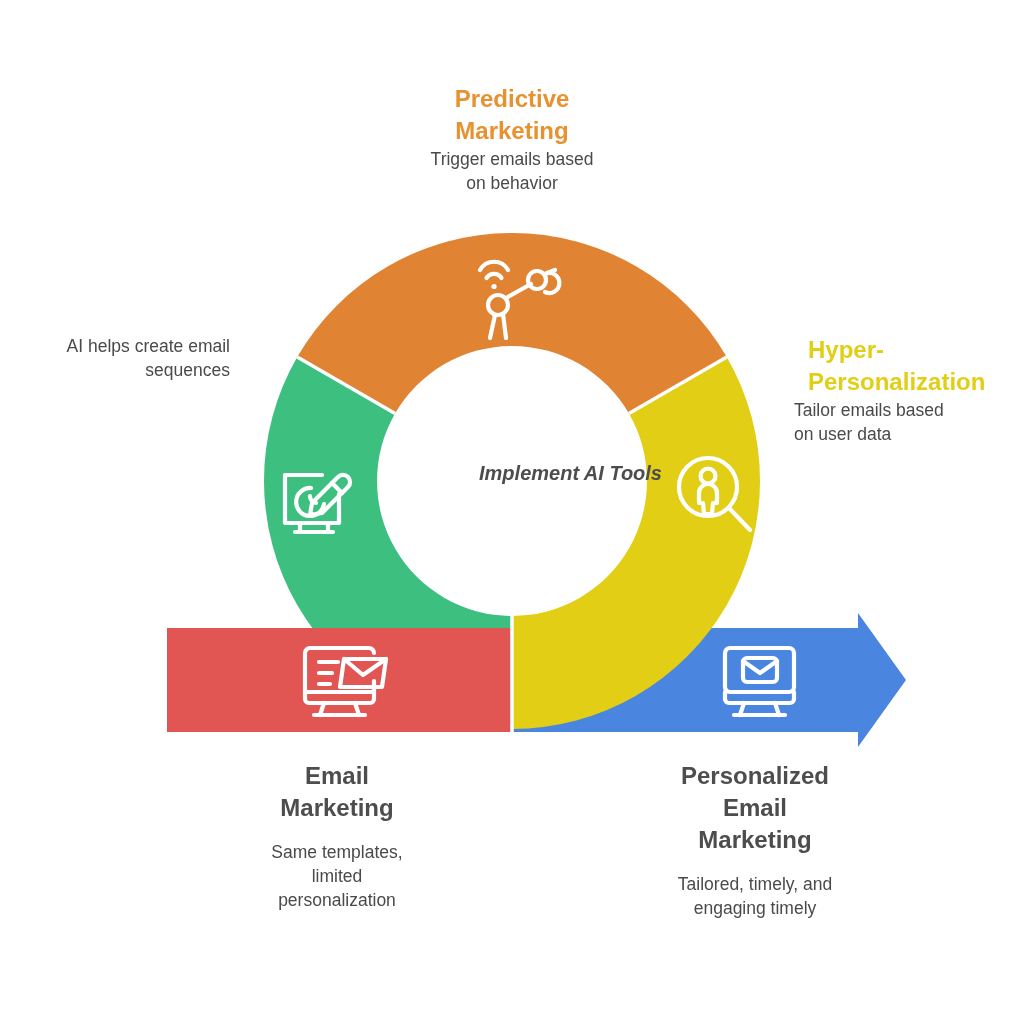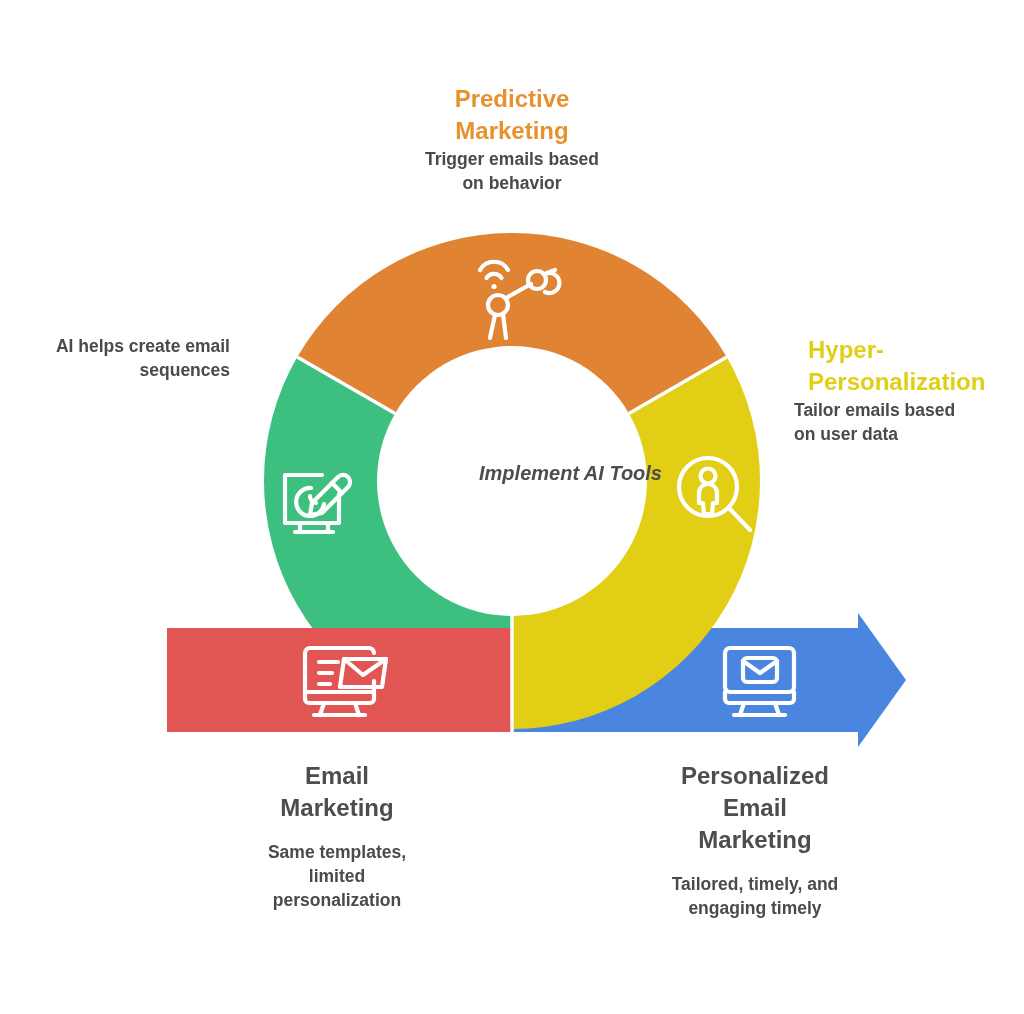--- a/index.html
+++ b/index.html
@@ -12,21 +12,21 @@
   }
   #stage{position:absolute;left:0;top:0;width:1024px;height:1014px;}
   svg#art{position:absolute;left:0;top:0;width:1024px;height:1014px;}
 
   .lbl{position:absolute;}
   .lbl .ttl{
     font-size:24px;font-weight:bold;line-height:1.33;
     margin:0;
   }
   .lbl .sub{
-    font-size:17.5px;font-weight:bold;line-height:1.38;
+    font-size:17.5px;font-weight:normal;line-height:1.38;
     color:#4a4a4a;margin:0;
   }
 
   
   #lbl-top{left:352px;top:66px;width:320px;text-align:center;margin-top:17px;}
   #lbl-top .ttl{color:#E8912F;}
 
   
   #lbl-left{left:10px;top:334px;width:220px;text-align:right;}
   #lbl-left .ttl{color:#3DC07F;}

